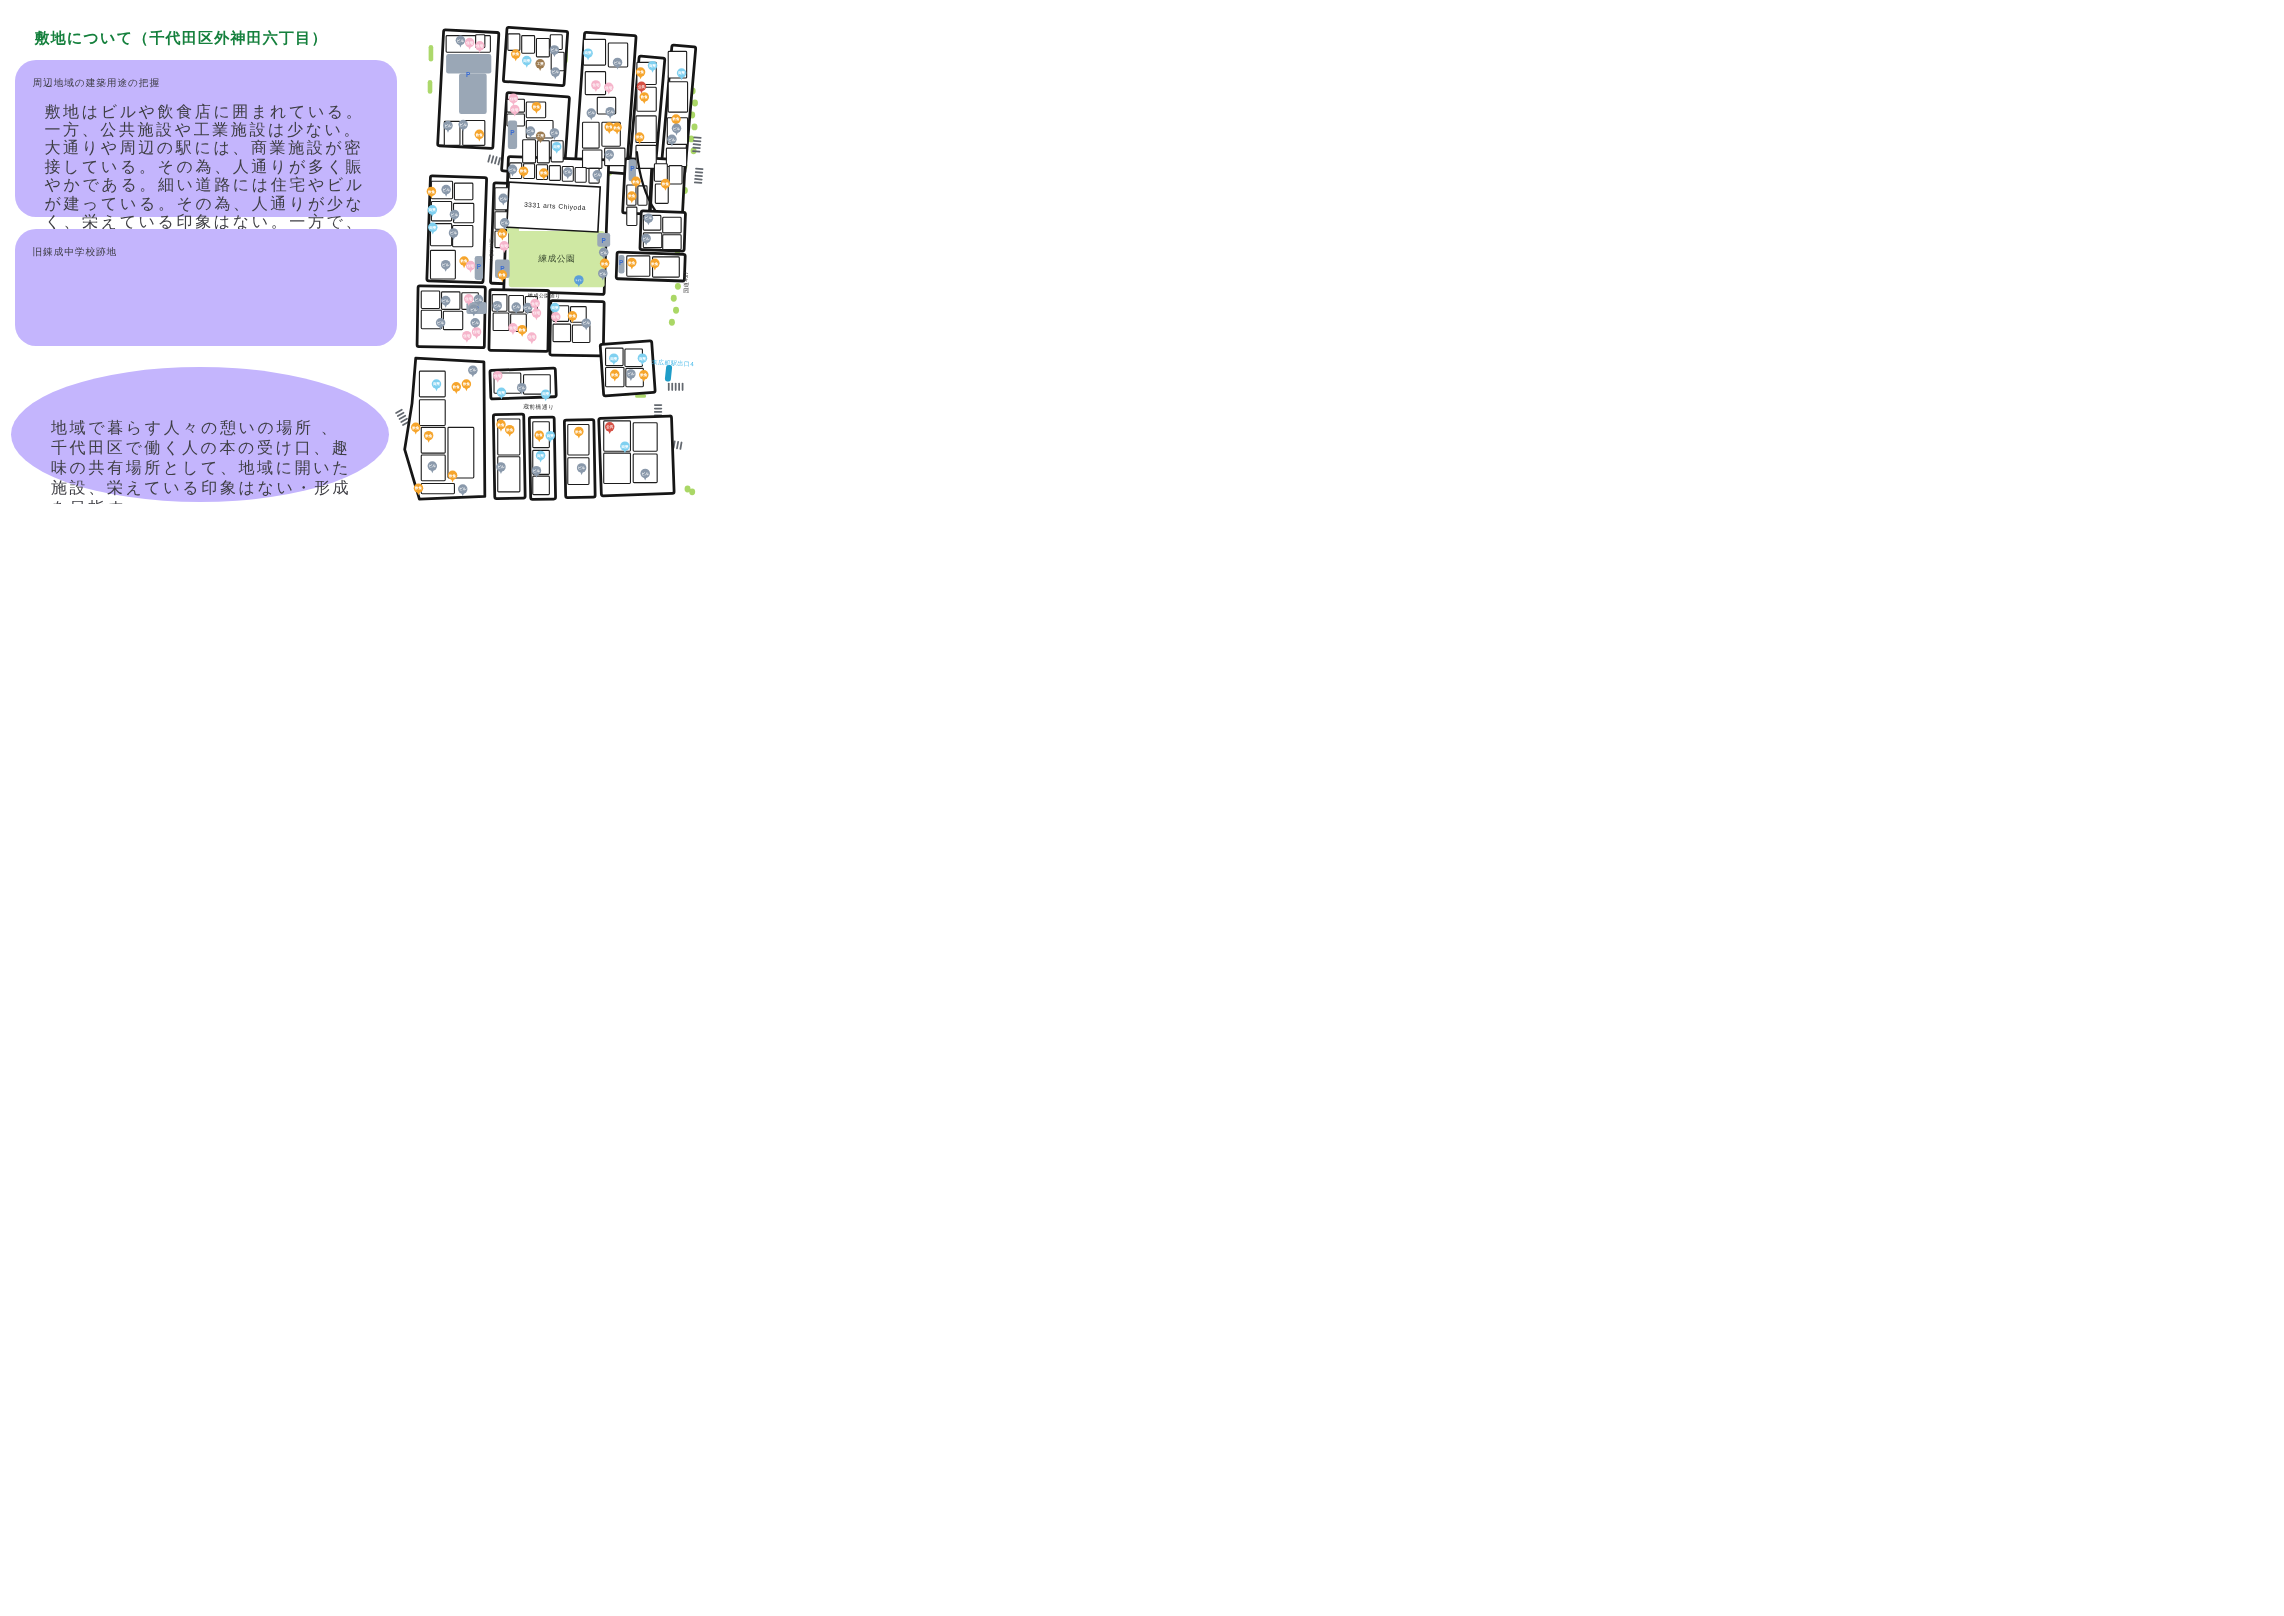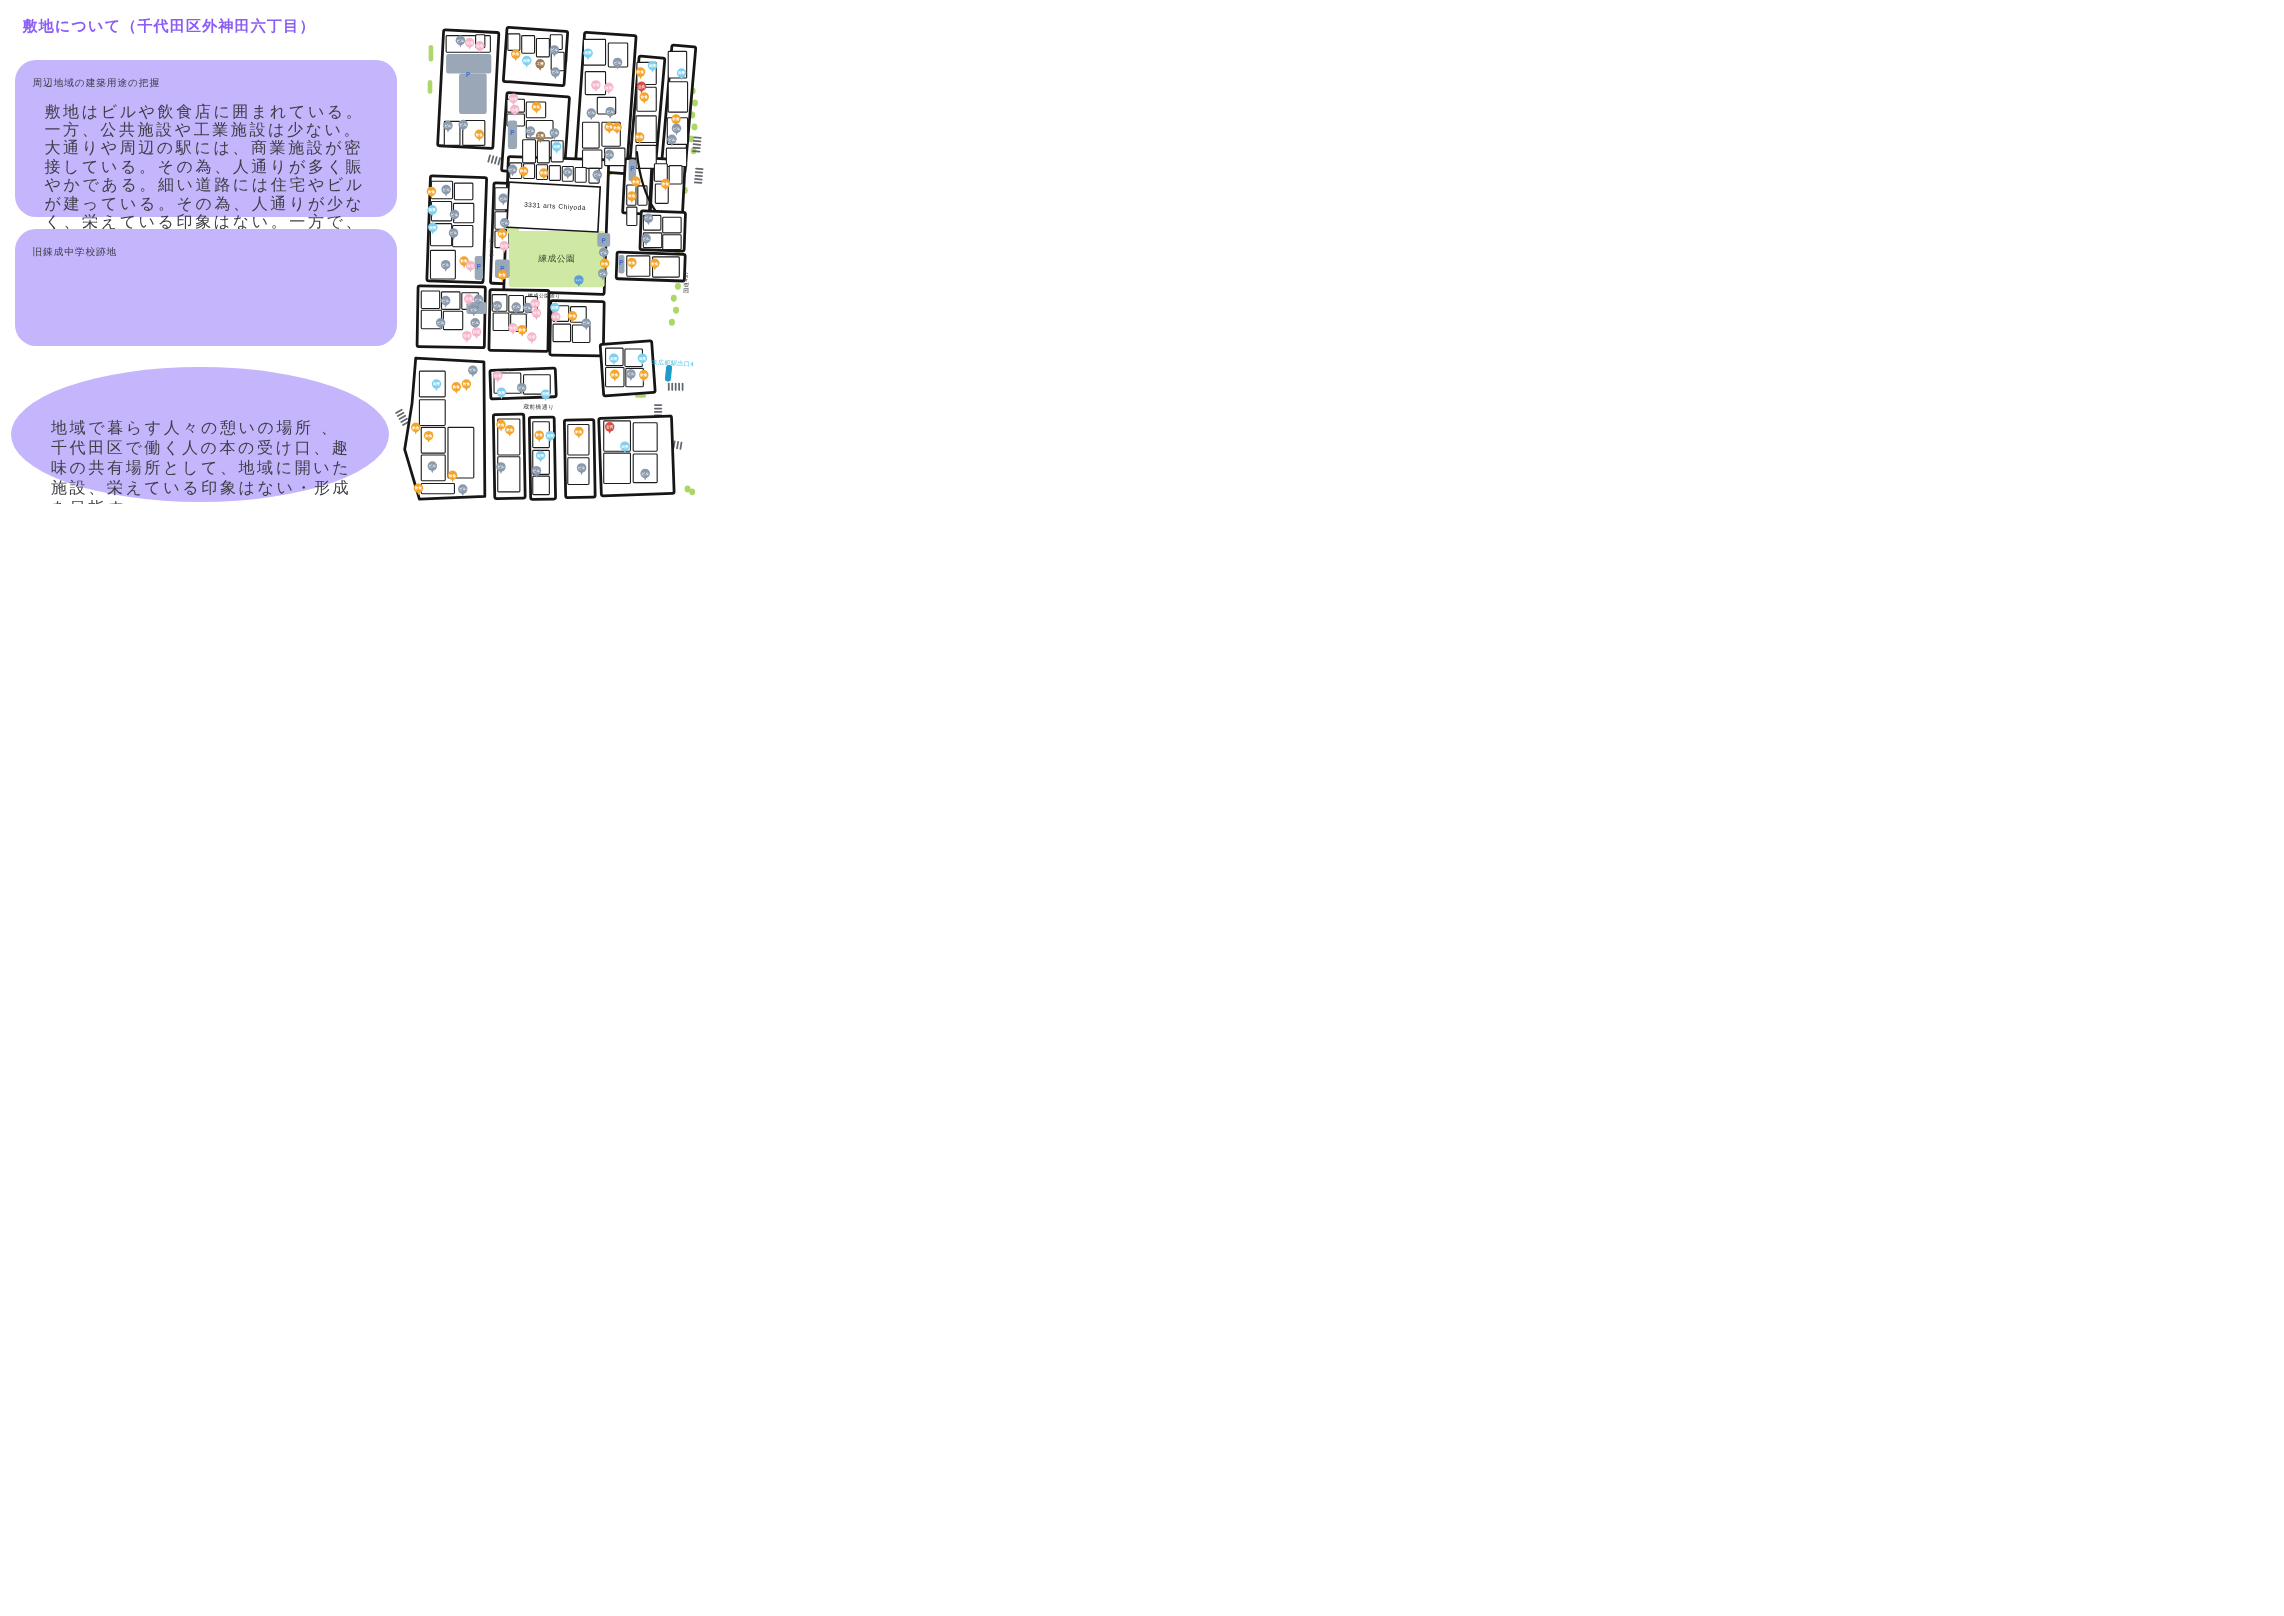--- a/index.html
+++ b/index.html
@@ -2,22 +2,22 @@
 <html lang="ja" style="font-size:7.4px"><head>
 <meta charset="utf-8">
 <style>
   html,body{margin:0;padding:0;background:#ffffff;}
   body{
     width:712px;height:504px;overflow:hidden;position:relative;
     font-family:"Liberation Sans","DejaVu Sans",sans-serif;
     color:#3c3c42;
   }
   .page-title{
-    position:absolute;left:16.6px;top:11px;margin:6px;
-    font-size:15px;font-weight:bold;letter-spacing:1.2px;color:#8b5cf6;
+    position:absolute;left:16.6px;top:11px;margin:18px;
+    font-size:15px;font-weight:bold;letter-spacing:1.2px;color:#15803d;
   }
   .note{
     position:absolute;background:#c4b5fd;box-sizing:border-box;
   }
   .note-rect1{left:15px;top:60px;width:382px;height:157px;border-radius:21px;padding:16.6px 14.7px 0 17.5px;}
   .note-rect2{left:15px;top:229px;width:382px;height:117px;border-radius:21px;padding:16.6px 14.7px 0 17.5px;}
   .note-ellipse{left:11px;top:367px;width:378px;height:135px;border-radius:50%;padding:39px 19.3px 0 28px;}
   .note-heading{margin:0 0 13px 0;font-size:9.7px;letter-spacing:0.9px;color:#3a3a40;}
   .note-body{margin:12px;font-size:16px;line-height:18.4px;letter-spacing:2.6px;color:#3e3e44;}
   .note-ellipse .note-body{line-height:20px;}

